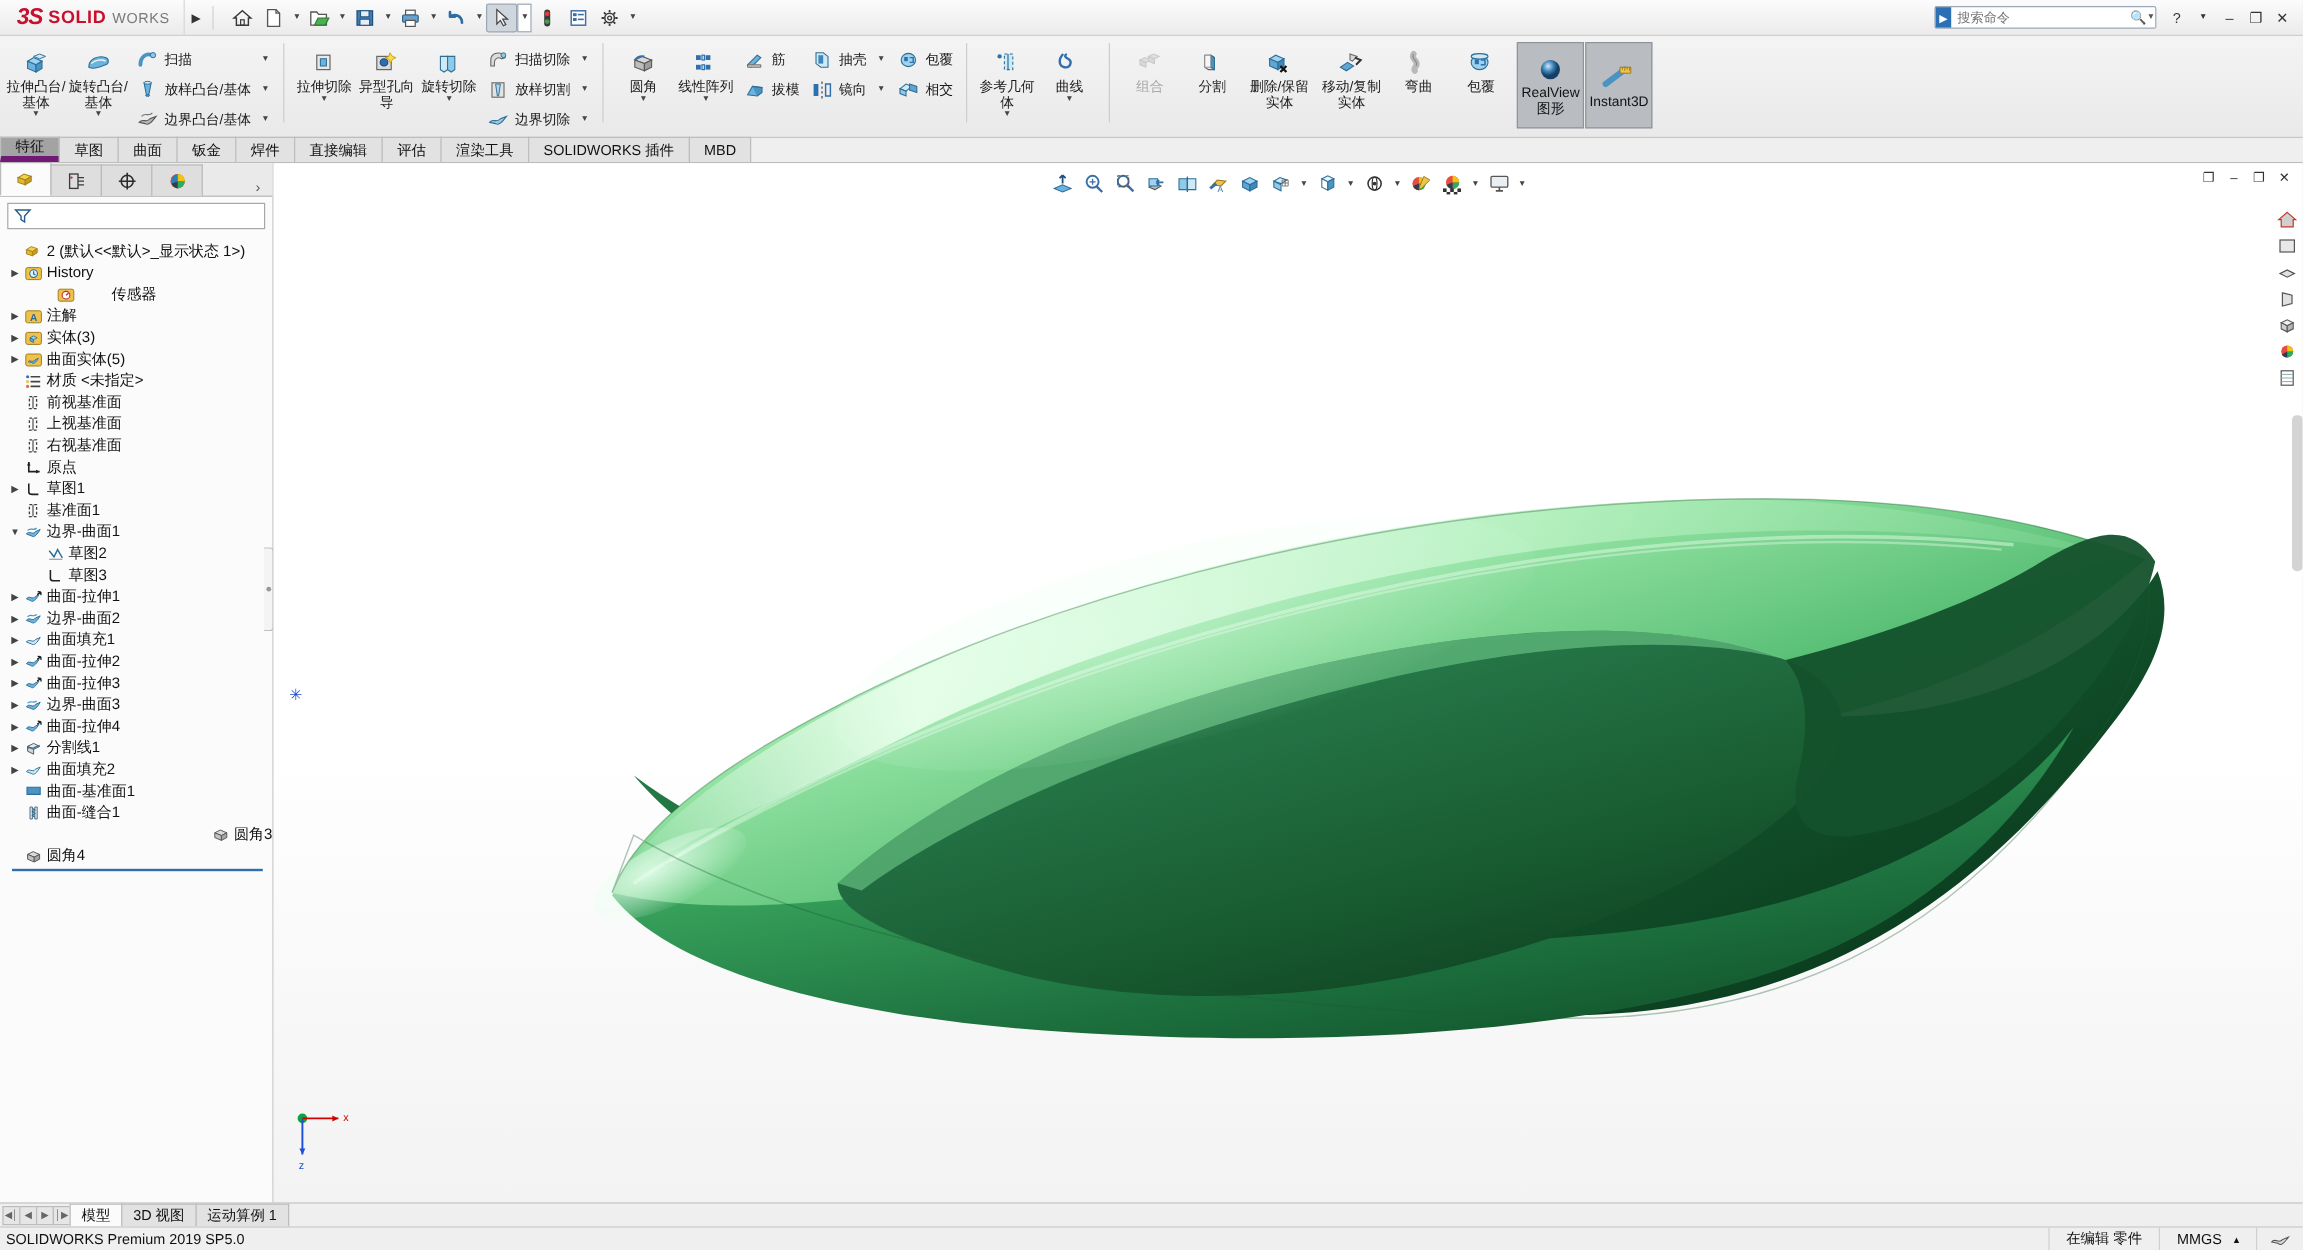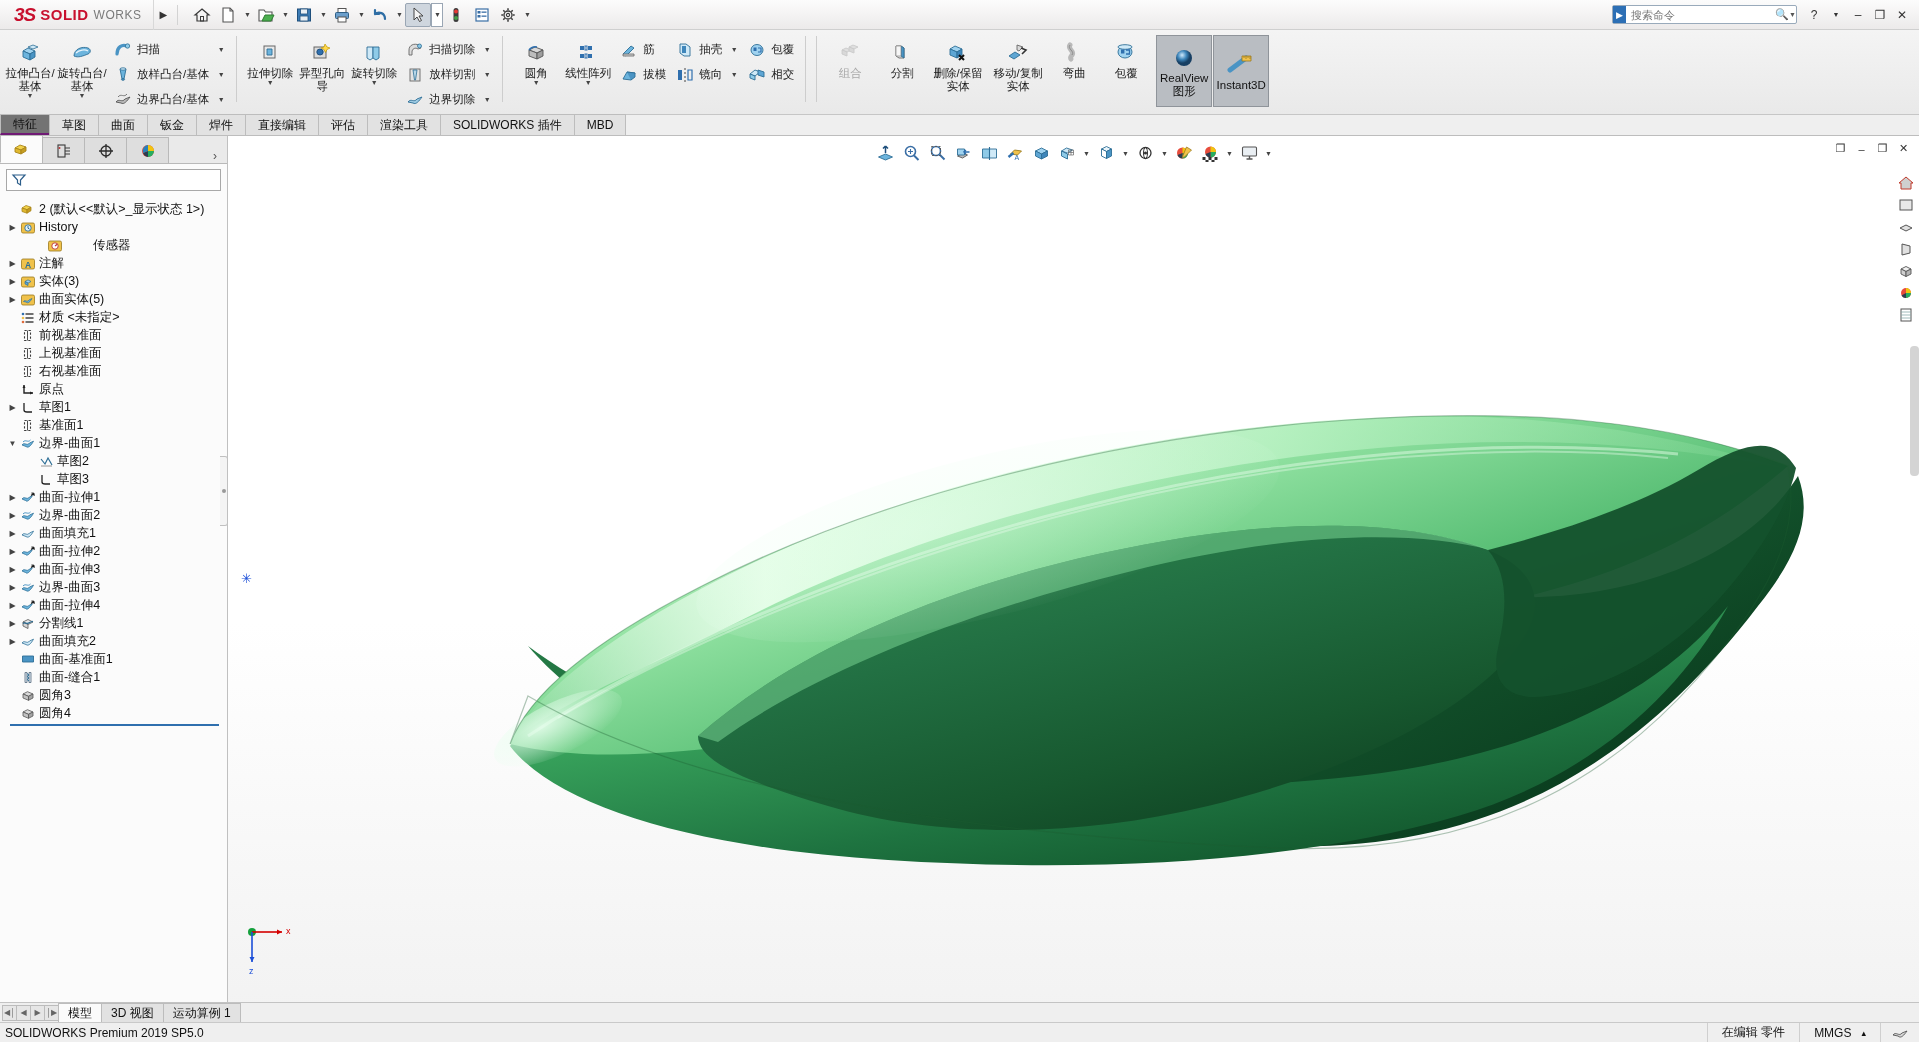--- a/index.html
+++ b/index.html
@@ -100,21 +100,21 @@
   
   .rtabs {
     position:absolute; top:115px; left:0; width:1919px; height:21px;
     background:#efefef; border-bottom:1px solid #bdbdbd; display:flex; align-items:flex-end;
   }
   .rtab {
     height:21px; padding:0 12px; display:flex; align-items:center;
     font-size:12px; color:#111; border:1px solid #bdbdbd; border-bottom:none;
     background:#e2e2e2; margin-right:-1px; cursor:default;
   }
-  .rtab.active { background:#737373; border-bottom:2px solid #701a75; }
+  .rtab.active { background:#a3a3a3; border-bottom:5px solid #701a75; }
 
   
   .leftpanel {
     position:absolute; top:136px; left:0; width:228px; bottom:20px;
     background:#fbfbfb; border-right:1px solid #c0c0c0;
   }
   .ftabs { display:flex; align-items:flex-end; height:28px; background:#eaeaea; border-bottom:1px solid #b9b9b9;}
   .ftab {
     width:43px; height:26px; display:flex; align-items:center; justify-content:center;
     border:1px solid #b9b9b9; border-bottom:none; background:#dedede; margin-right:-1px; cursor:default;
@@ -549,20 +549,42 @@
                 <path d="M11 5 l6 2 v5 l-6-2 Z" fill="#5ea6d4" stroke="#2d6e96" stroke-width=".9"></path>
               </svg>
             </span>
           <span class="sl">相交</span>
         </div>
       </div>
     </div>
 
     <div class="rsep"></div>
 
+    <div class="rgroup">
+      <div class="big-btn">
+        <span class="bi">
+          <svg width="26" height="24" viewBox="0 0 26 24">
+              <rect x="11" y="4" width="7" height="13" fill="#cfe9f7" stroke="#2d6e96" stroke-width=".9" stroke-dasharray="2.5 2"></rect>
+              <circle cx="7" cy="6" r="1.8" fill="#2f6fae"></circle>
+              <path d="M14 4 v13" stroke="#2d6e96" stroke-width="1"></path>
+            </svg>
+        </span>
+        <span class="bl">参考几何体</span>
+        <span class="dcaret">▼</span>
+      </div>
+      <div class="big-btn">
+        <span class="bi">
+          <svg width="26" height="24" viewBox="0 0 26 24">
+              <path d="M8 4 C4 8 4 14 9 15 C14 16 16 10 12 8 C9 6.5 9 5 11 4" fill="none" stroke="#2f6fae" stroke-width="2"></path>
+            </svg>
+        </span>
+        <span class="bl">曲线</span>
+        <span class="dcaret">▼</span>
+      </div>
+    </div>
 
     <div class="rsep"></div>
 
     <div class="rgroup">
       <div class="big-btn dis">
         <span class="bi">
           <svg width="26" height="24" viewBox="0 0 26 24" opacity=".45">
               <path d="M5 9 l4-2 l5 2 l-4 2 Z" fill="#cacaca" stroke="#9a9a9a" stroke-width=".9"></path>
               <path d="M5 9 v4 l5 2 v-4 Z" fill="#bcbcbc" stroke="#9a9a9a" stroke-width=".9"></path>
               <path d="M12 6 l4-2 l5 2 l-4 2 Z" fill="#cacaca" stroke="#9a9a9a" stroke-width=".9"></path>
@@ -1008,21 +1030,21 @@
           <div class="tnode" style="padding-left: 2px;">
             <span class="arrow"></span>
             <span class="tic">
               <svg width="16" height="15" viewBox="0 0 16 15">
                 <path d="M5 2.5 h2 v10 h-2 Z M9 2.5 h2 v10 h-2 Z" fill="#dfe9f2" stroke="#55697d" stroke-width=".8"></path>
                 <path d="M7 3.5 l2 1.5 l-2 1.5 l2 1.5 l-2 1.5 l2 1.5" fill="none" stroke="#2d6e96" stroke-width="1"></path>
               </svg>
             </span>
             <span class="tl">曲面-缝合1</span>
           </div>
-          <div class="tnode" style="padding-left: 2px;">
+          <div class="tnode" style="padding-left: 2px; justify-content: flex-end;">
             <span class="arrow"></span>
             <span class="tic">
               <svg width="16" height="15" viewBox="0 0 16 15">
                 <path d="M3 6 l4.5-2.3 l5.5 2.3 l-4.5 2.3 Z" fill="#dadada" stroke="#555" stroke-width=".8"></path>
                 <path d="M3 6 v4 l5.5 2.3 v-4 Z" fill="#c2c2c2" stroke="#555" stroke-width=".8"></path>
                 <path d="M8.5 8.3 v4 l4.5-2.3 v-4 Z" fill="#a5a5a5" stroke="#555" stroke-width=".8"></path>
               </svg>
             </span>
             <span class="tl">圆角3</span>
           </div>

